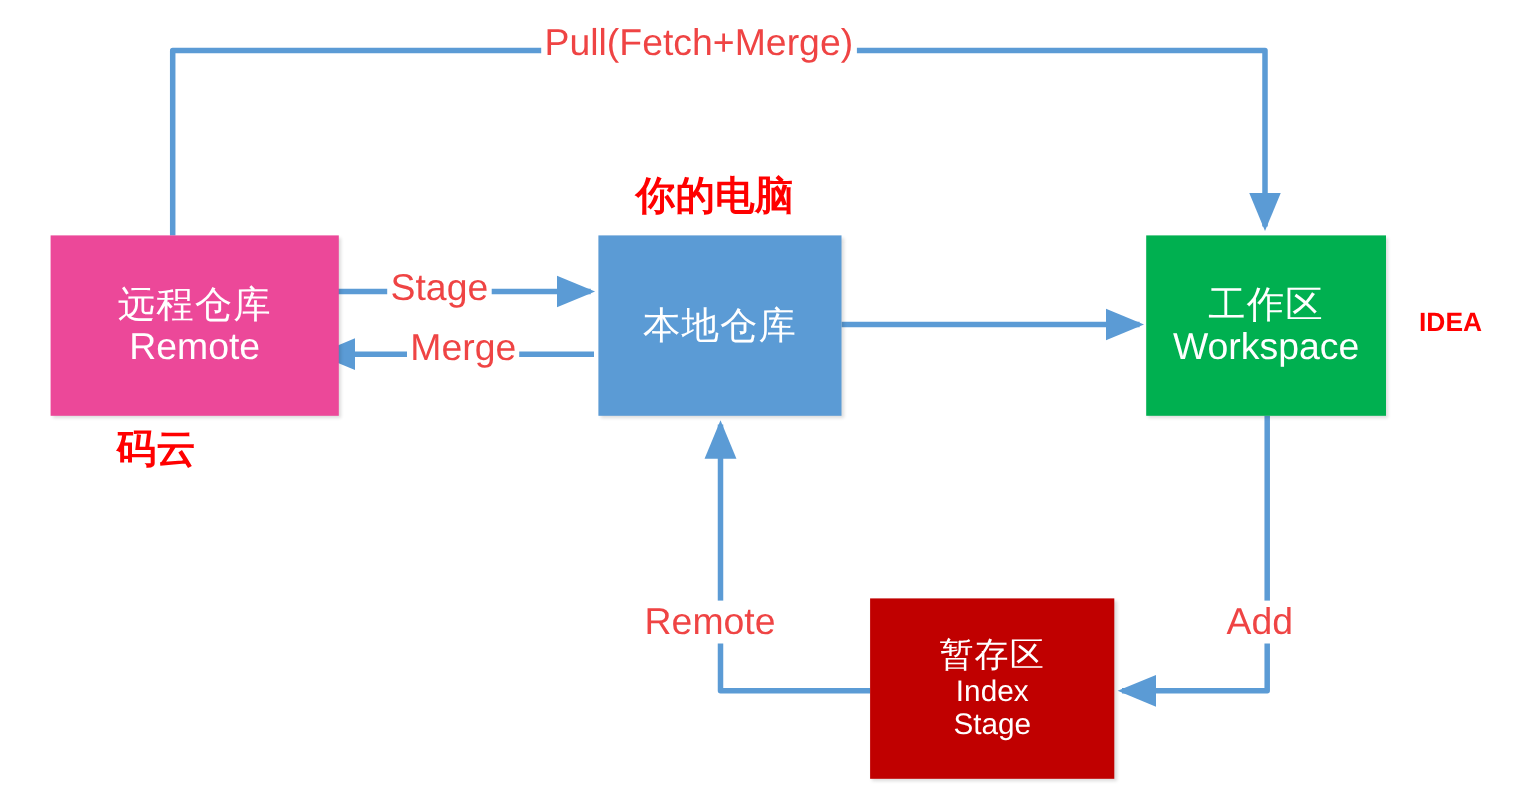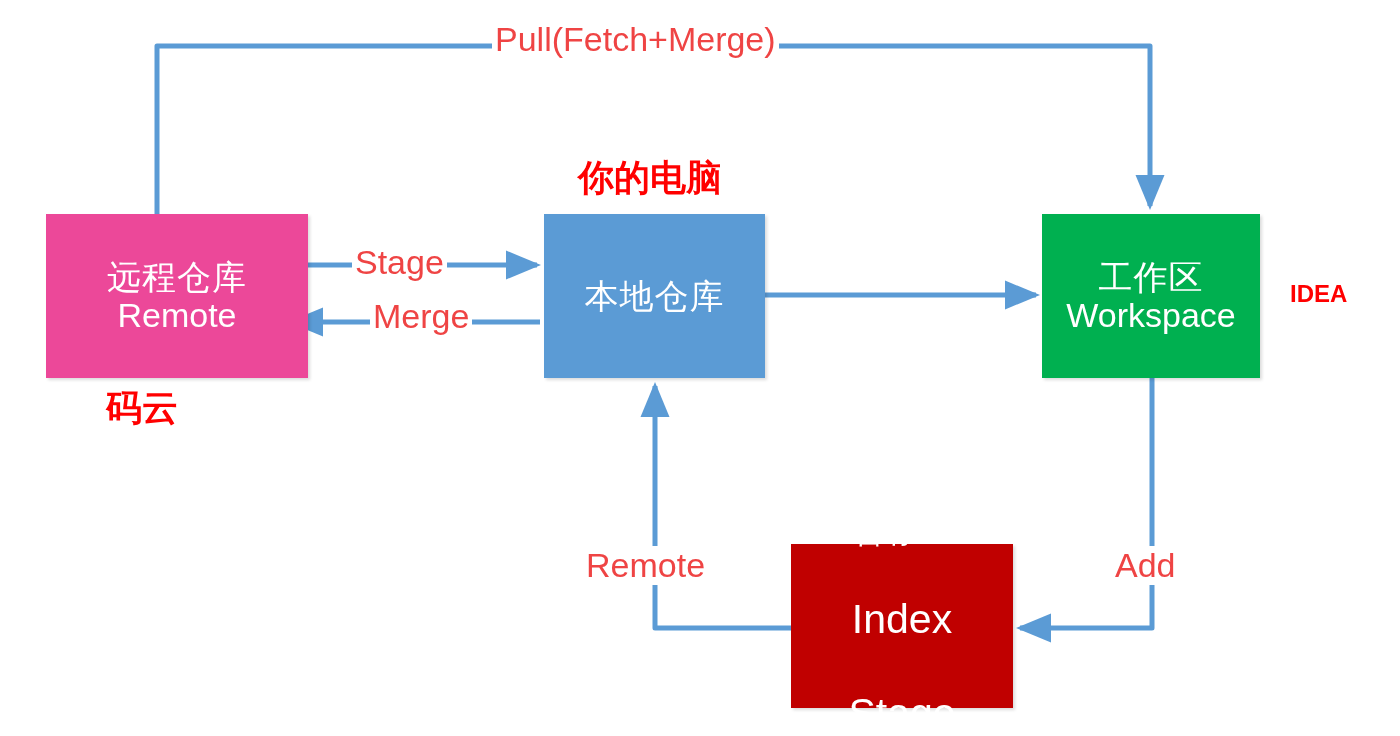--- a/index.html
+++ b/index.html
@@ -53,21 +53,21 @@
   }
   .node-workspace {
     left: 1042px; top: 214px; width: 218px; height: 164px;
     background: #00b050;
   }
   .node-index {
     left: 791px; top: 544px; width: 222px; height: 164px;
     background: #c00000;
   }
   .node-index .cn { font-size: 31px; }
-  .node-index .en { font-size: 41px; margin-top: 48px; }
+  .node-index .en { font-size: 27px; }
   .edge-label {
     position: absolute;
     color: #ef4444;
     font-size: 34px;
     white-space: nowrap;
     background: #ffffff;
     padding: 0 3px;
   }
   .annot {
     position: absolute;

